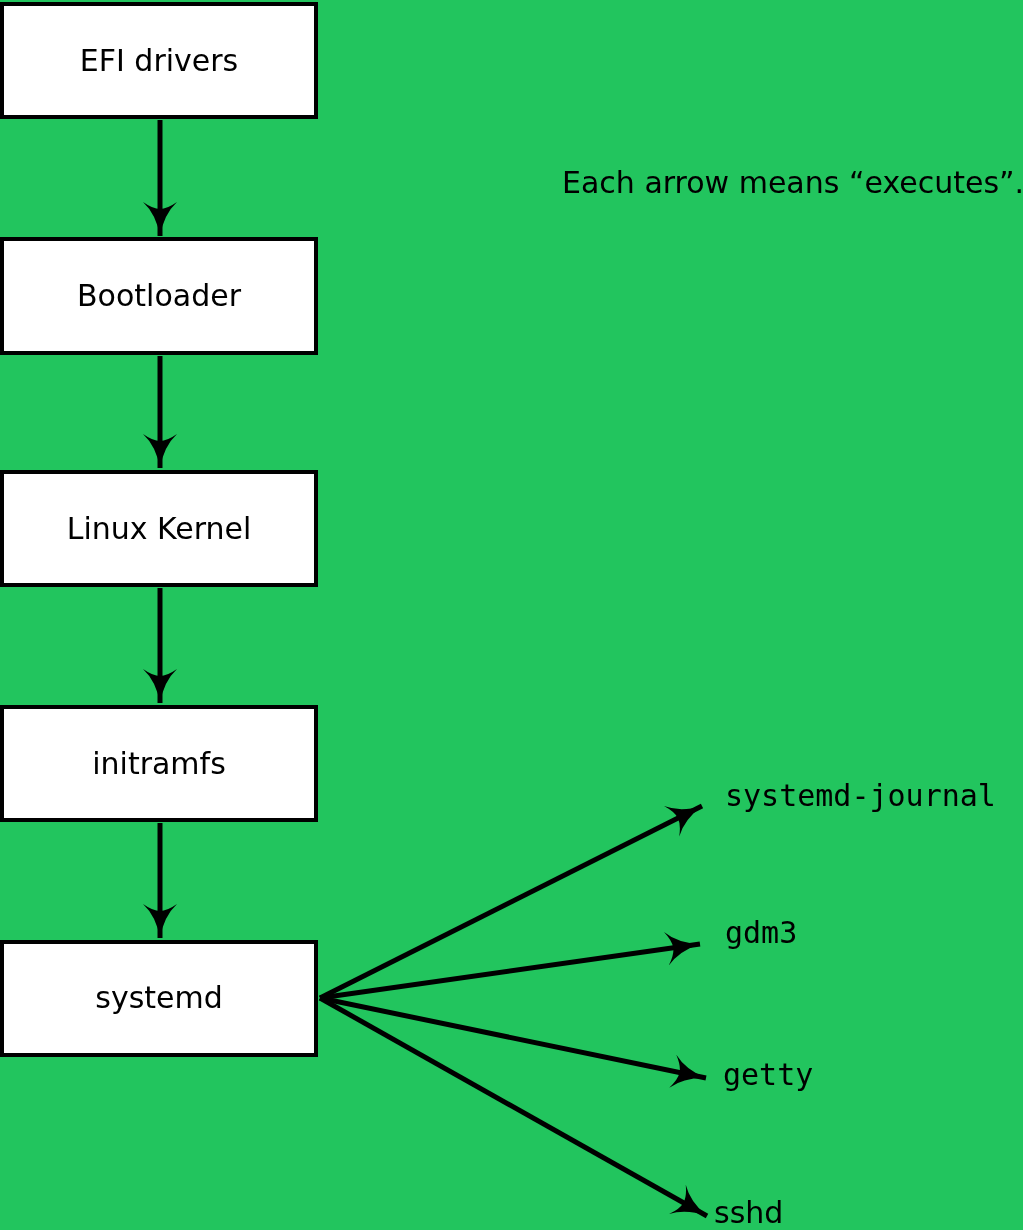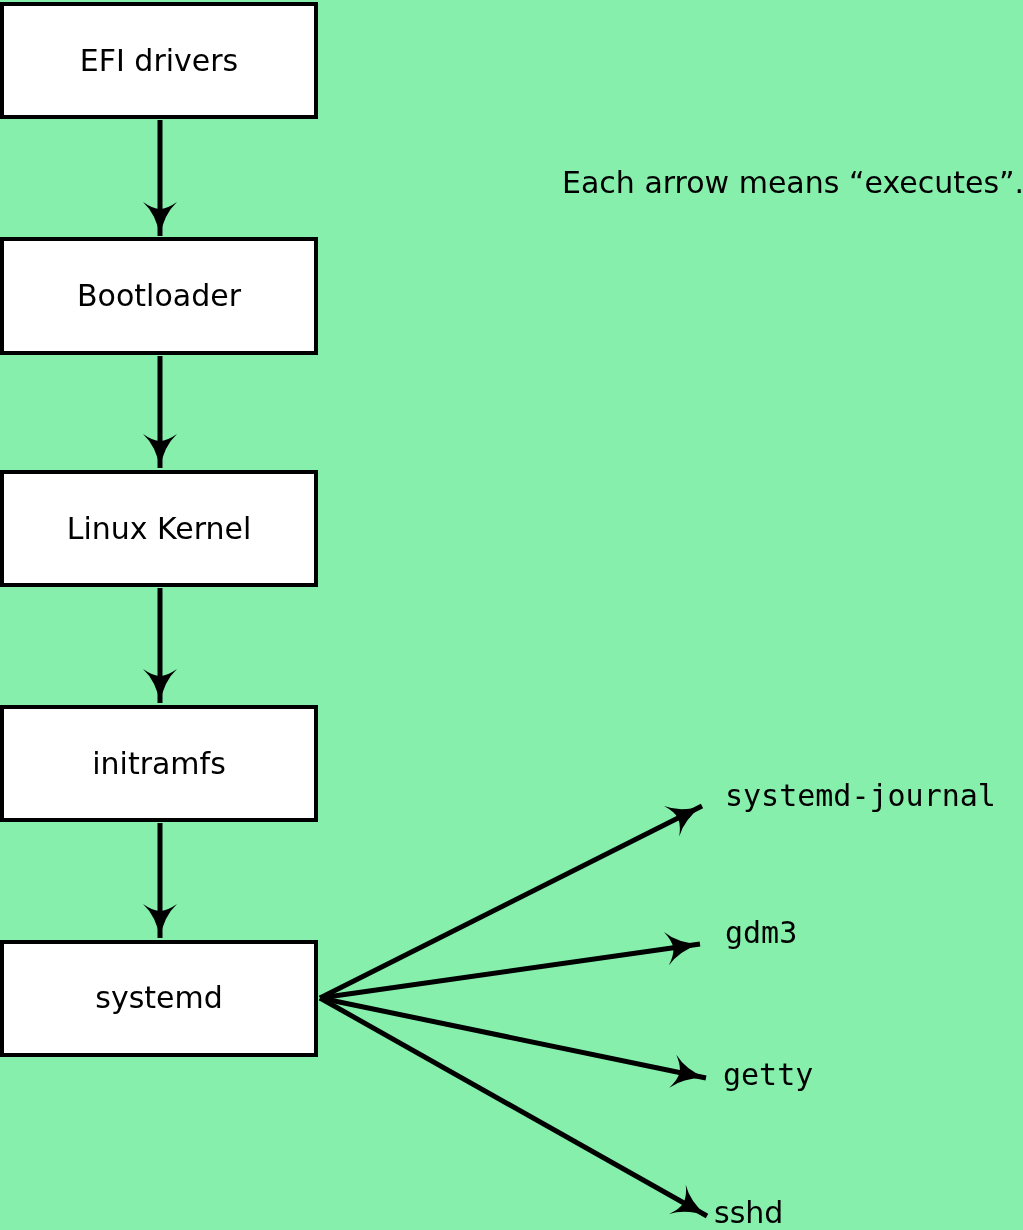--- a/index.html
+++ b/index.html
@@ -7,21 +7,21 @@
     padding: 0;
     background: #ffffff;
     width: 1023px;
     height: 1230px;
     overflow: hidden;
   }
   .stage {
     position: relative;
     width: 1023px;
     height: 1230px;
-    background: #86efac;
+    background: #22c55e;
   }
   svg { display: block; }
   .box-rect {
     fill: #ffffff;
     stroke: #000000;
     stroke-width: 4px;
   }
   .flow-line {
     stroke: #000000;
     stroke-width: 5px;

